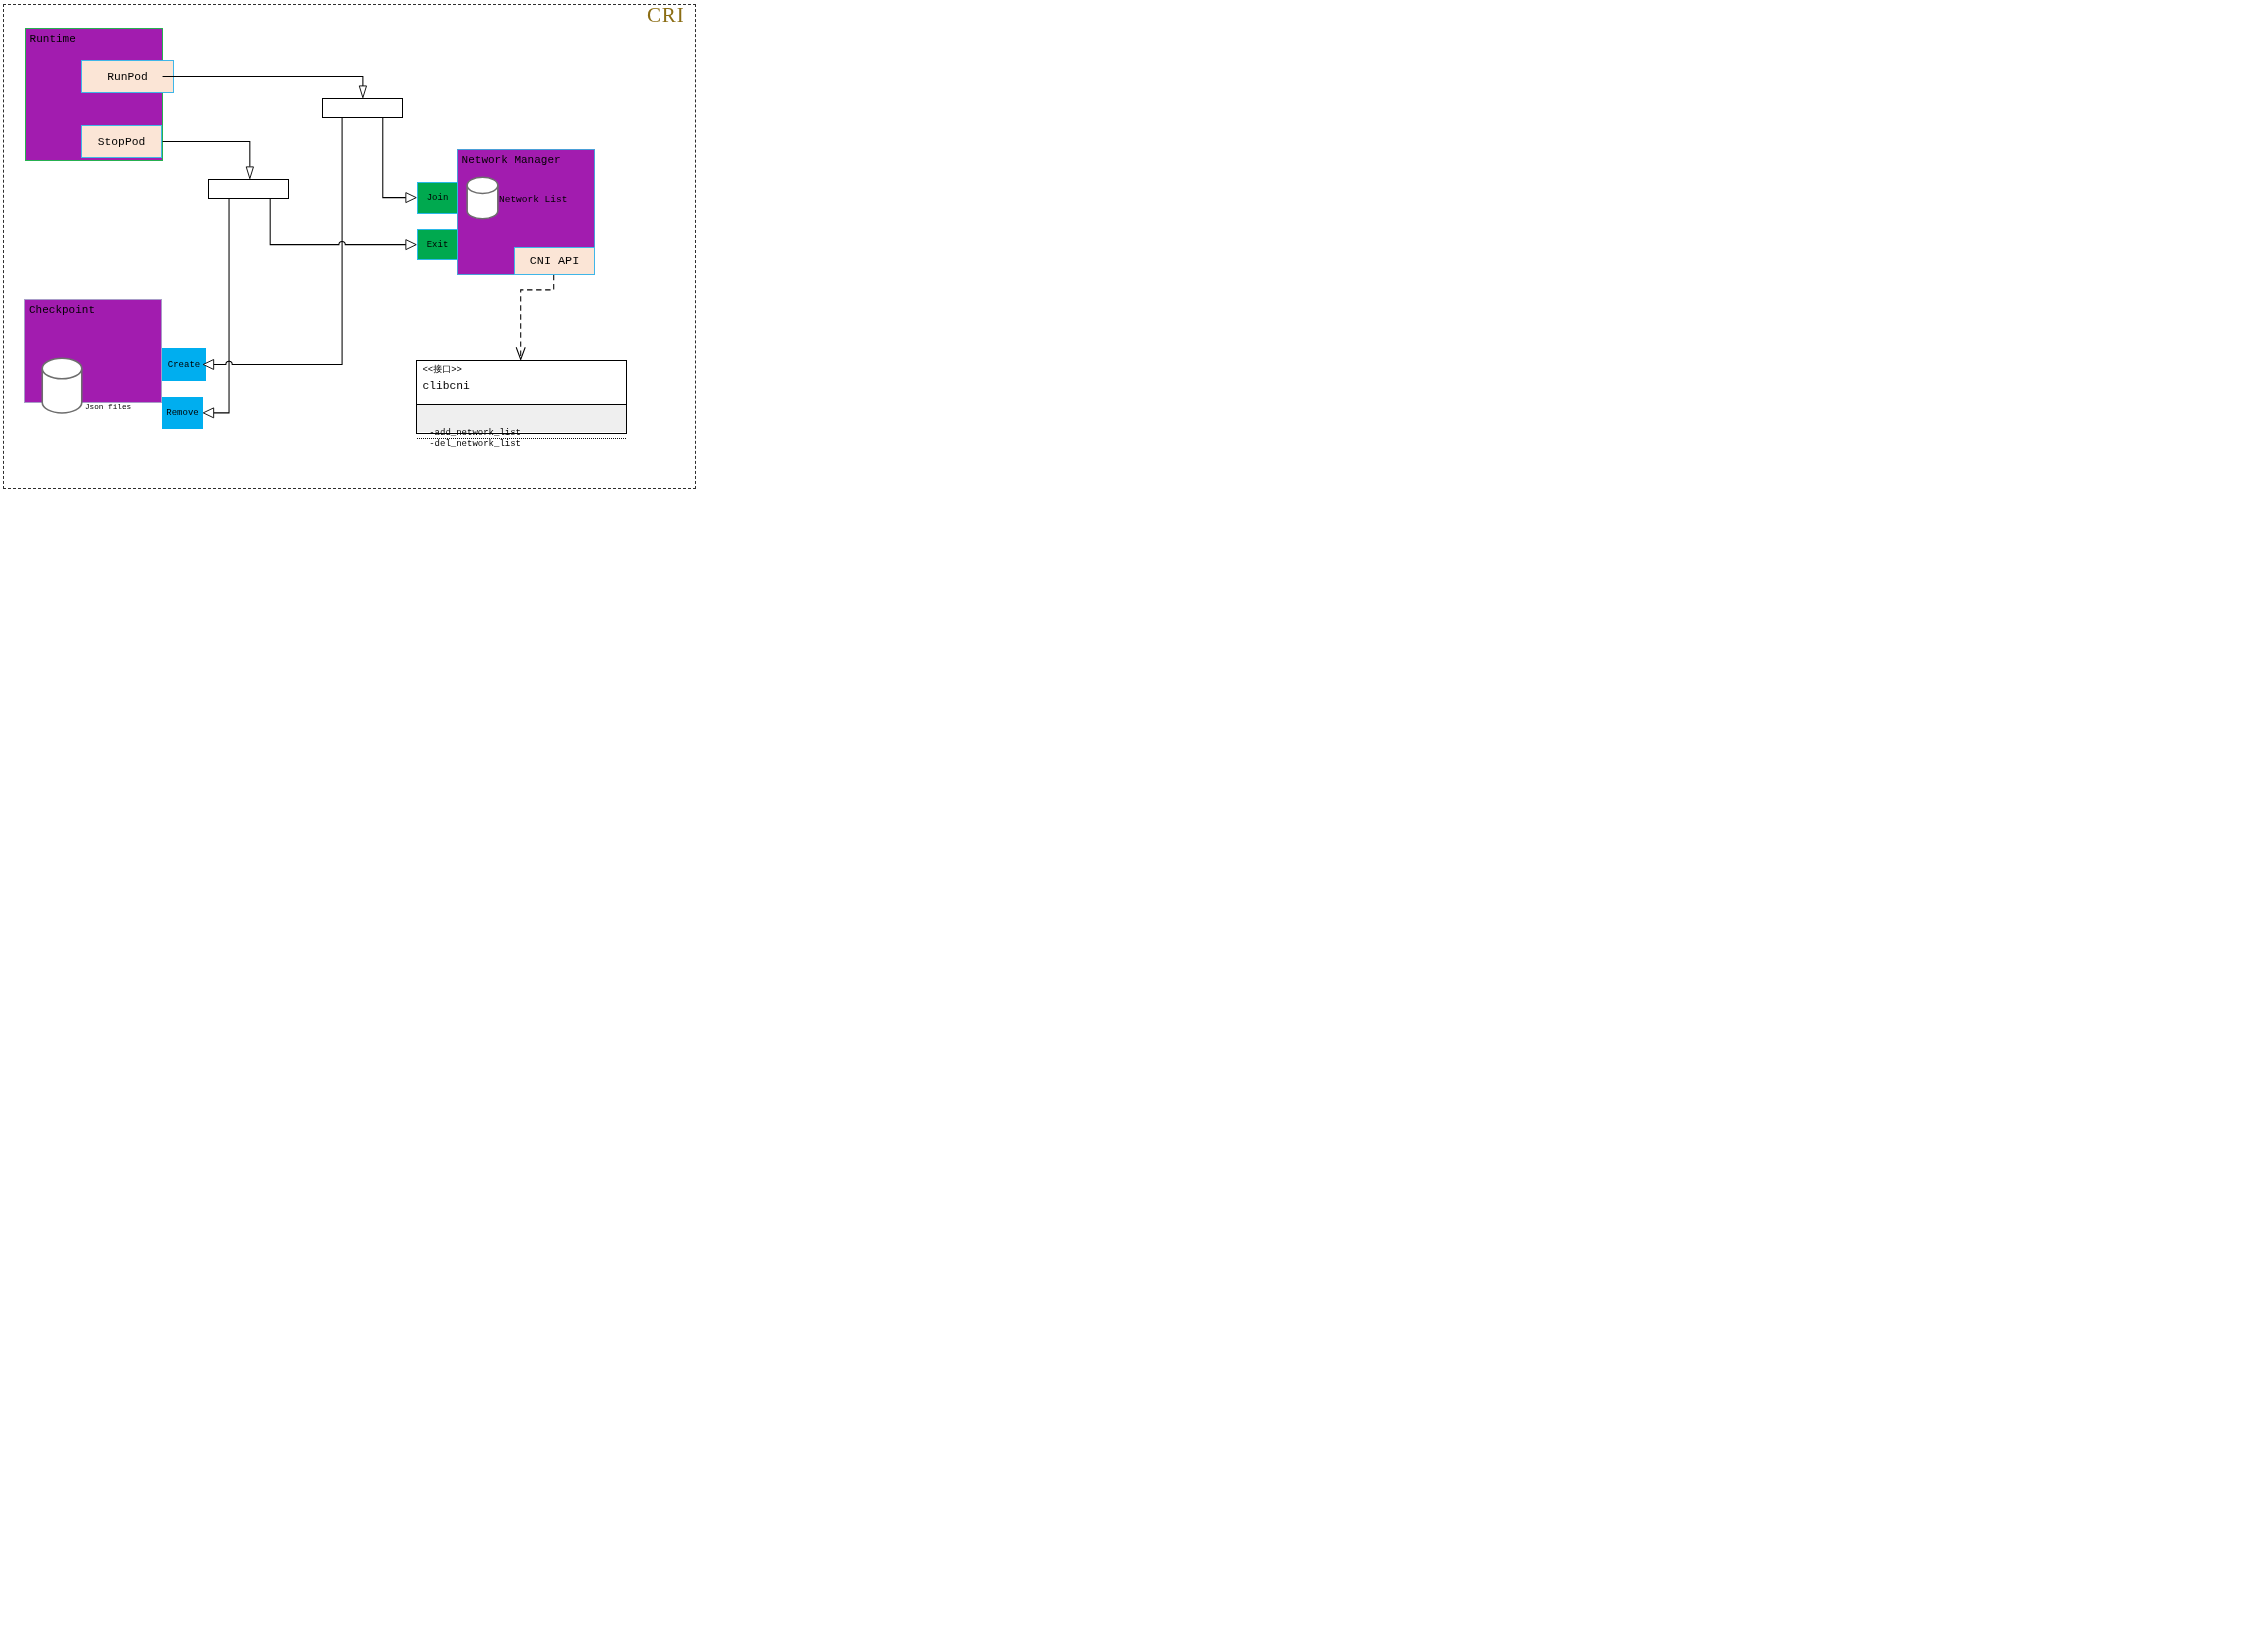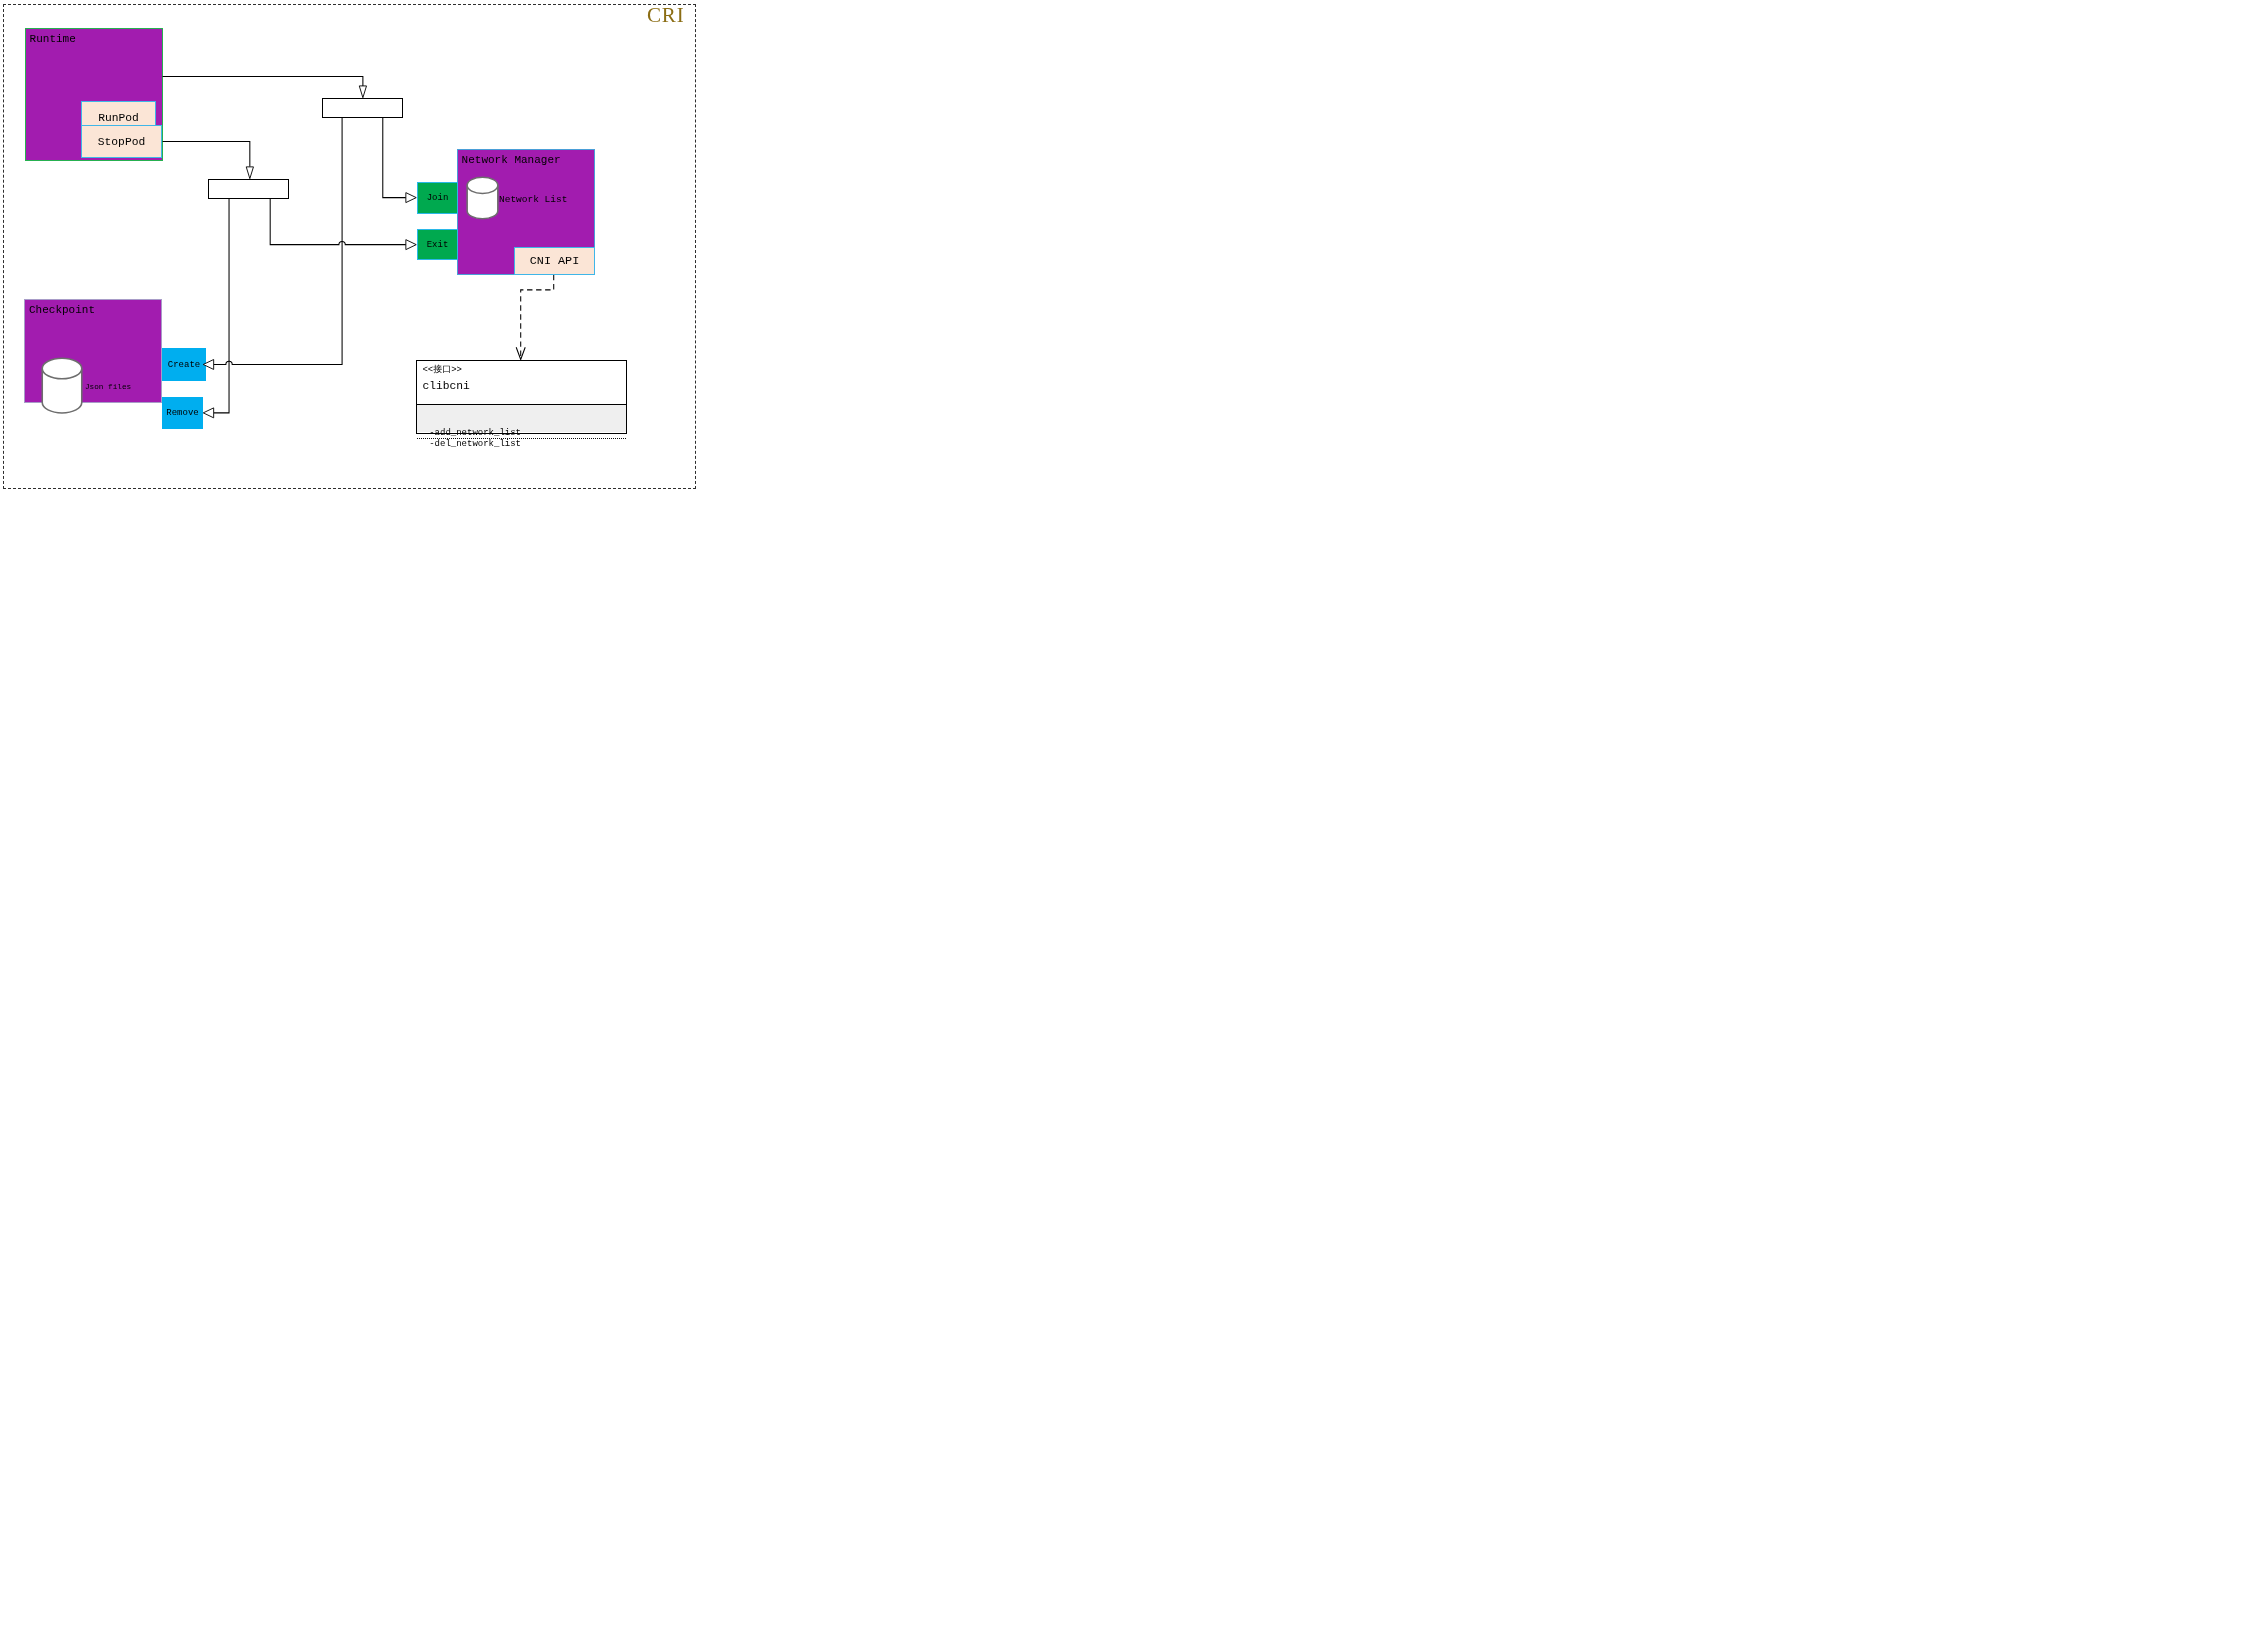--- a/index.html
+++ b/index.html
@@ -21,38 +21,38 @@
   .group-box { position:absolute; background:#a21caf; }
   .runtime-box    { left:25px;  top:28px;  width:138px; height:133px; border:0.7px solid #26b050; }
   .nm-box         { left:457px; top:149px; width:138px; height:126px; border:0.7px solid #4a9fd8; }
   .checkpoint-box { left:24.4px;  top:299px; width:138px; height:104px; border:0.7px solid #a89cc8; }
   .group-label { display:block; padding:4.1px 0 0 3.6px; font-size:11px; line-height:1.2; white-space:nowrap; }
   .node {
     position:absolute; display:flex; align-items:center; justify-content:center;
     text-align:center; white-space:nowrap;
   }
   .peach { background:#fbe5d6; border:0.7px solid #3fb6e8; font-size:11.3px; }
-  .runpod  { left:81px; top:60px; width:75px; height:33px;margin-top:41px; }
+  .runpod  { left:81px; top:60px; width:93px; height:33px; }
   .stoppod { left:81px; top:125px; width:81px; height:33px; }
   .cniapi  { left:514px; top:247px; width:81px; height:28px; font-size:11.8px; }
   .green { background:#00a94f; border:0.7px solid #2ab8e8; font-size:9px; }
   .join  { left:417px; top:182px; width:41px; height:32px; }
   .exit  { left:417px; top:229px; width:41px; height:31px; }
   .cyan { background:#00aeef; border:none; font-size:9px; }
   .create { left:162px; top:348px; width:44px; height:33px; }
   .remove { left:162px; top:397px; width:41px; height:32px; }
   .proc-node { position:absolute; background:#fff; border:1.1px solid #000; }
   .proc-1 { left:322px; top:98px; width:81px; height:20px; }
   .proc-2 { left:208px; top:179px; width:81px; height:20px; }
   .cylinder { position:absolute; }
   .cyl-nm { left:464px; top:174px; }
   .cyl-cp { left:40px;  top:356px; }
   .datastore-label { position:absolute; font-size:9.5px; white-space:nowrap; }
   .network-list-label { left:499px; top:194px; }
-  .json-files-label   { left:85px;  top:383px; font-size:7.7px; }
+  .json-files-label   { left:85px;  top:403px; font-size:7.7px; }
   .iface-box {
     position:absolute; left:416px; top:360px; width:211px; height:74px;
     border:1.4px solid #000; background:#fff;
   }
   .iface-header { height:43px; padding:3.2px 5.4px 0 5.4px; }
   .iface-stereotype { font-size:9px; line-height:12.2px; }
   .iface-name { font-size:11.3px; line-height:13.6px; margin-top:4.1px; }
   .iface-members {
     height:28px; border-top:1.4px solid #000; background:#efefef;
     display:flex; flex-direction:column;

